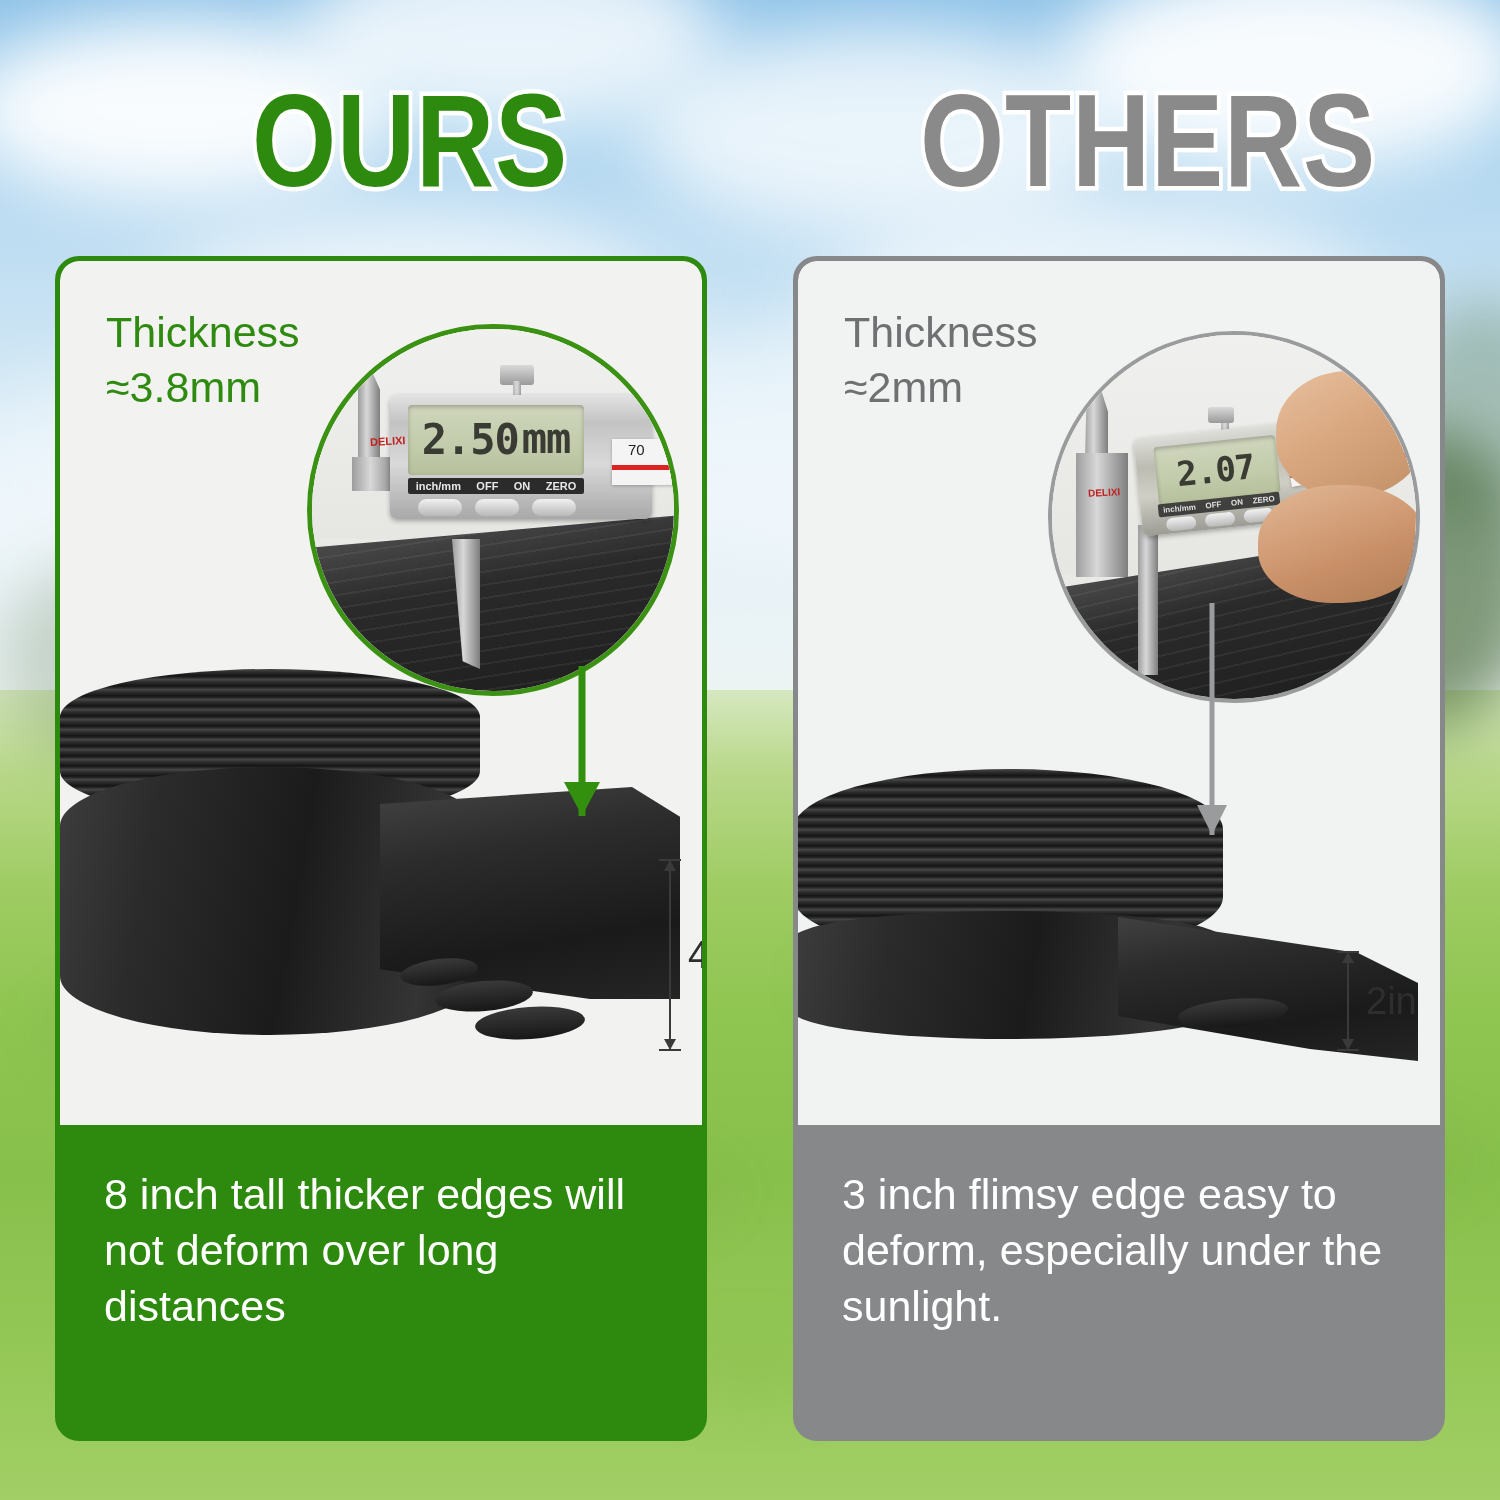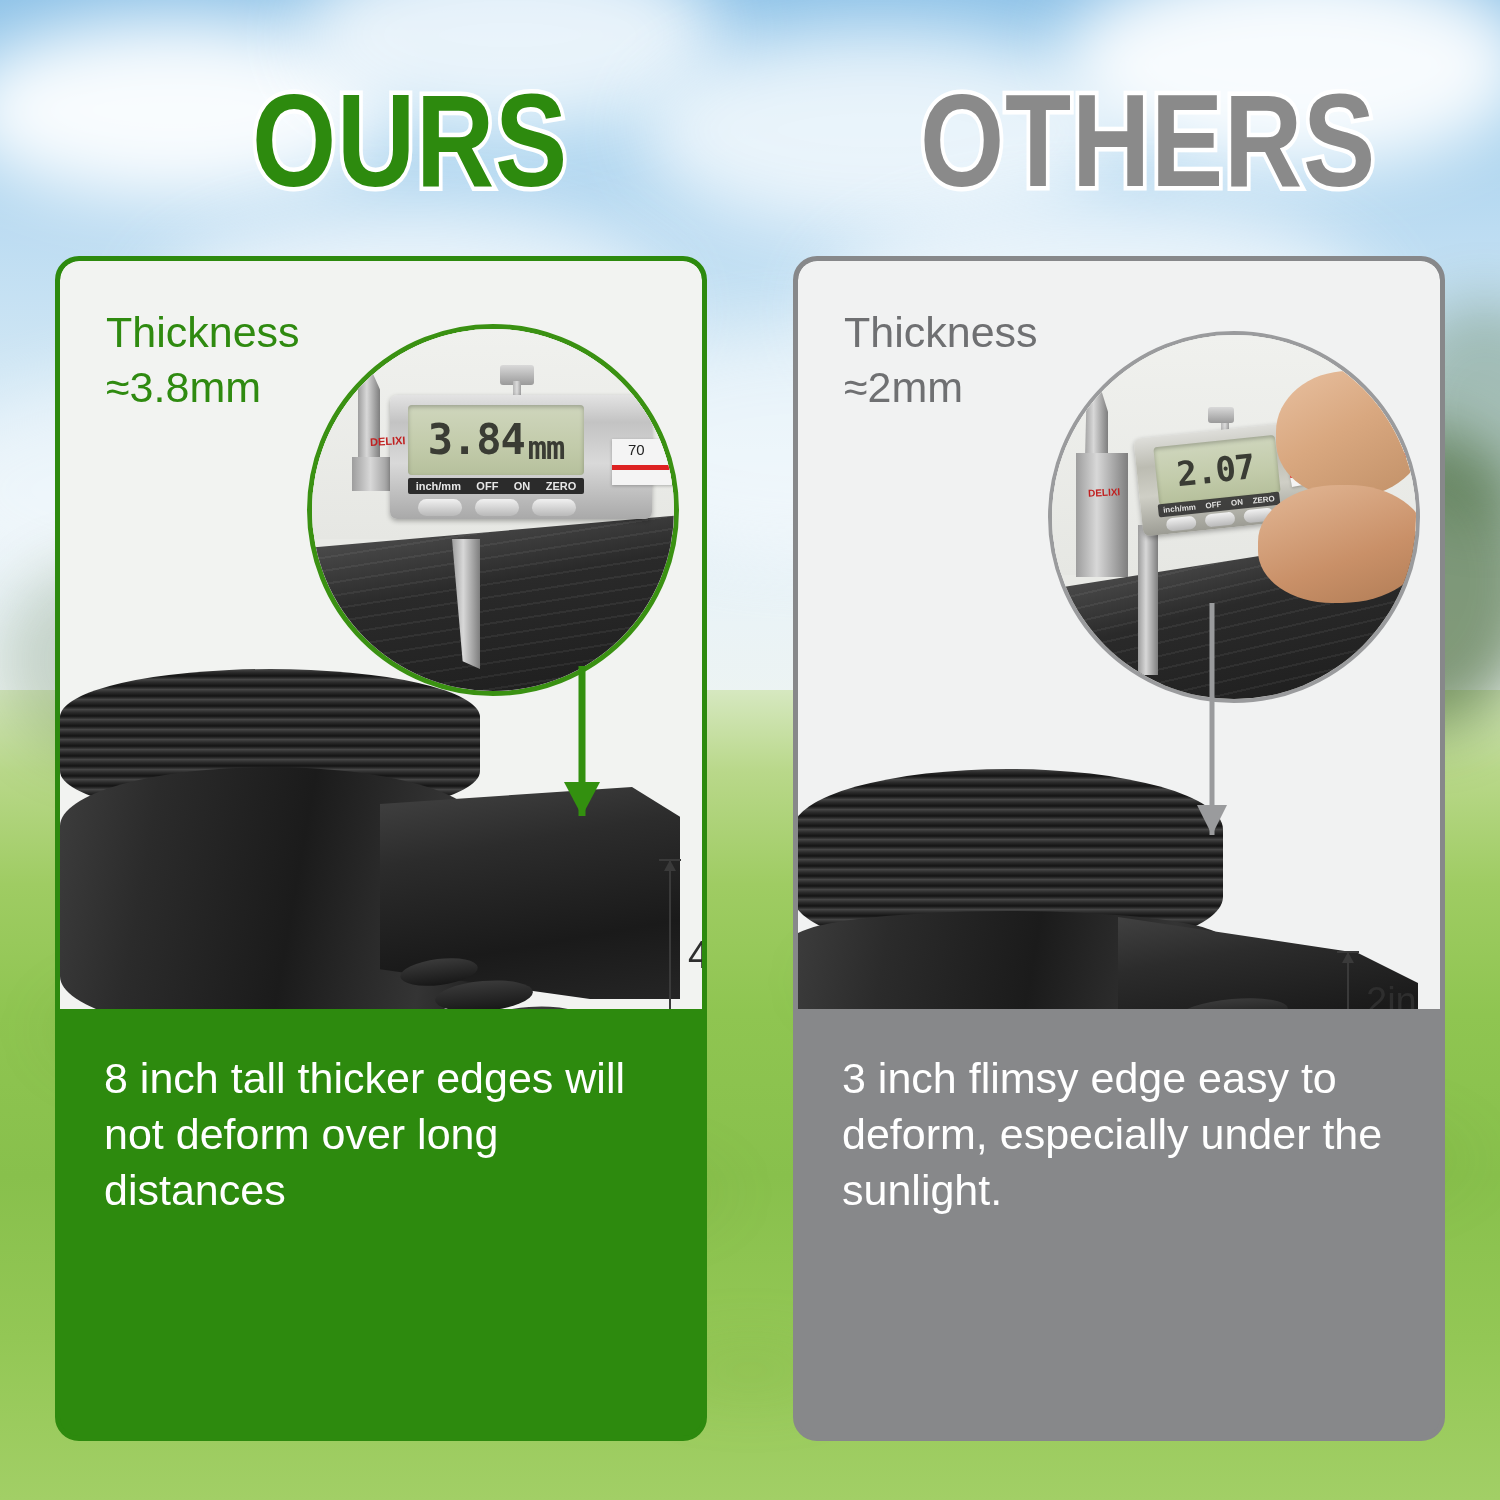--- a/index.html
+++ b/index.html
@@ -111,21 +111,21 @@
     height: 1185px;
     border-radius: 24px;
     overflow: hidden;
     display: flex; flex-direction: column;
   }
   .card-left  { left: 55px;  background: #2d8a0e; border: 5px solid #2d8a0e; }
   .card-right { left: 793px; background: #87888a; border: 5px solid #87888a; }
 
   .photo {
     position: relative;
-    height: 748px;
+    height: 864px;
     background: #f2f3f1;
     overflow: hidden;
     border-top-left-radius: 19px;
     border-top-right-radius: 19px;
     flex: 0 0 auto;
   }
   .card-right .photo { background: #f1f2f2; }
 
   .thick-label {
     position: absolute; left: 46px; top: 44px;
@@ -329,22 +329,22 @@
 
           <div class="cal-jawv" style="left:46px; top:34px; height:120px; clip-path:polygon(0 18%,46% 0,100% 22%,100% 100%,0 100%);"></div>
           <div class="cal-jawv" style="left:40px; top:128px; width:46px; height:34px;"></div>
           <div class="cal-jawv" style="left:140px; top:210px; width:28px; height:130px;
                       clip-path:polygon(0 0,100% 0,100% 100%,38% 94%);"></div>
 
           <div class="cal-screwtop" style="left:188px; top:36px;"></div>
 
           <div class="cal-body" style="left:78px; top:66px; width:262px; height:124px;"></div>
           <div class="cal-screen" style="left:96px; top:76px; width:176px; height:70px;">
-            <span class="cal-digits" style="font-size:42px;">3.84</span>
-            <span class="cal-digits cal-unit" style="font-size:32px;">mm</span>
+            <span class="cal-digits" style="font-size:42px;">2.50</span>
+            <span class="cal-digits cal-unit" style="font-size:42px;">mm</span>
           </div>
           <div class="cal-btnrow" style="left:96px; top:149px; width:176px; height:16px;">
             <span>inch/mm</span>
             <span>OFF</span>
             <span>ON</span>
             <span>ZERO</span>
           </div>
           <div class="cal-keys" style="left:100px; top:170px; width:170px;">
             <div class="cal-key"></div>
             <div class="cal-key"></div>

